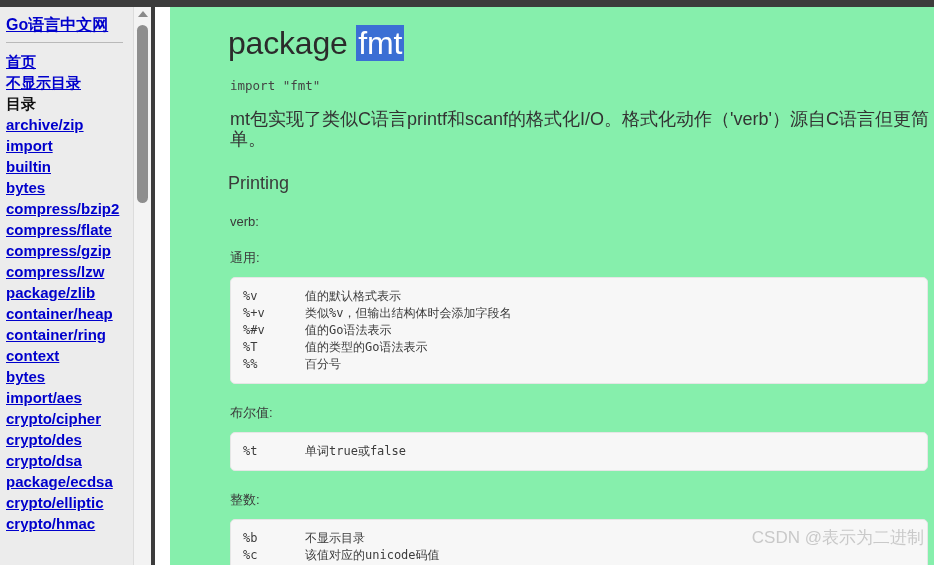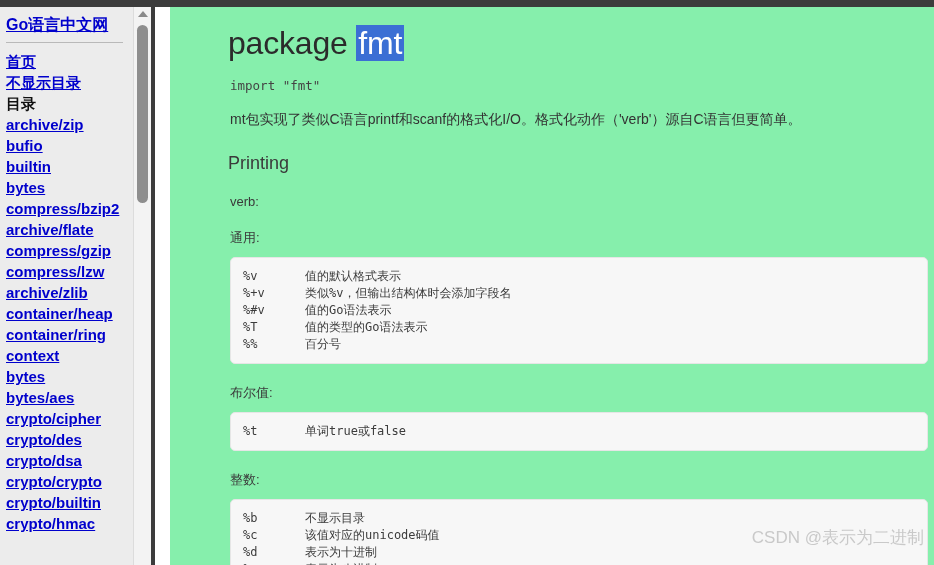--- a/index.html
+++ b/index.html
@@ -150,21 +150,21 @@
   }
 
   .import-line {
     font-family: "DejaVu Sans Mono", "Liberation Mono", monospace;
     font-size: 12.5px;
     color: #444444;
     margin: 16px 0 0 2px;
   }
 
   .desc {
-    font-size: 14px;
+    font-size: 18px;
     color: #333333;
     margin: 16px 4px 0 2px;
     line-height: 20px;
   }
 
   h2.section {
     font-size: 18px;
     font-weight: normal;
     color: #3a3a3a;
     margin: 24px 0 2px 0;
@@ -220,38 +220,38 @@
   <div class="top-strip"></div>
 
   <div class="sidebar">
     <div class="site-title">Go语言中文网</div>
     <div class="divider"></div>
     <ul class="nav-list">
         <li class="nav-item">首页</li>
         <li class="nav-item">不显示目录</li>
         <li class="nav-item plain">目录</li>
         <li class="nav-item">archive/zip</li>
-        <li class="nav-item">bufio</li>
+        <li class="nav-item">import</li>
         <li class="nav-item">builtin</li>
         <li class="nav-item">bytes</li>
         <li class="nav-item">compress/bzip2</li>
-        <li class="nav-item">archive/flate</li>
+        <li class="nav-item">compress/flate</li>
         <li class="nav-item">compress/gzip</li>
         <li class="nav-item">compress/lzw</li>
-        <li class="nav-item">archive/zlib</li>
+        <li class="nav-item">package/zlib</li>
         <li class="nav-item">container/heap</li>
         <li class="nav-item">container/ring</li>
         <li class="nav-item">context</li>
         <li class="nav-item">bytes</li>
-        <li class="nav-item">bytes/aes</li>
+        <li class="nav-item">import/aes</li>
         <li class="nav-item">crypto/cipher</li>
         <li class="nav-item">crypto/des</li>
         <li class="nav-item">crypto/dsa</li>
-        <li class="nav-item">crypto/crypto</li>
-        <li class="nav-item">crypto/builtin</li>
+        <li class="nav-item">package/ecdsa</li>
+        <li class="nav-item">crypto/elliptic</li>
         <li class="nav-item">crypto/hmac</li>
       </ul>
   </div>
 
   <div class="scrollbar">
     <div class="sb-arrow-up"></div>
     <div class="sb-thumb"></div>
   </div>
 
   <div class="frame-border"></div>

